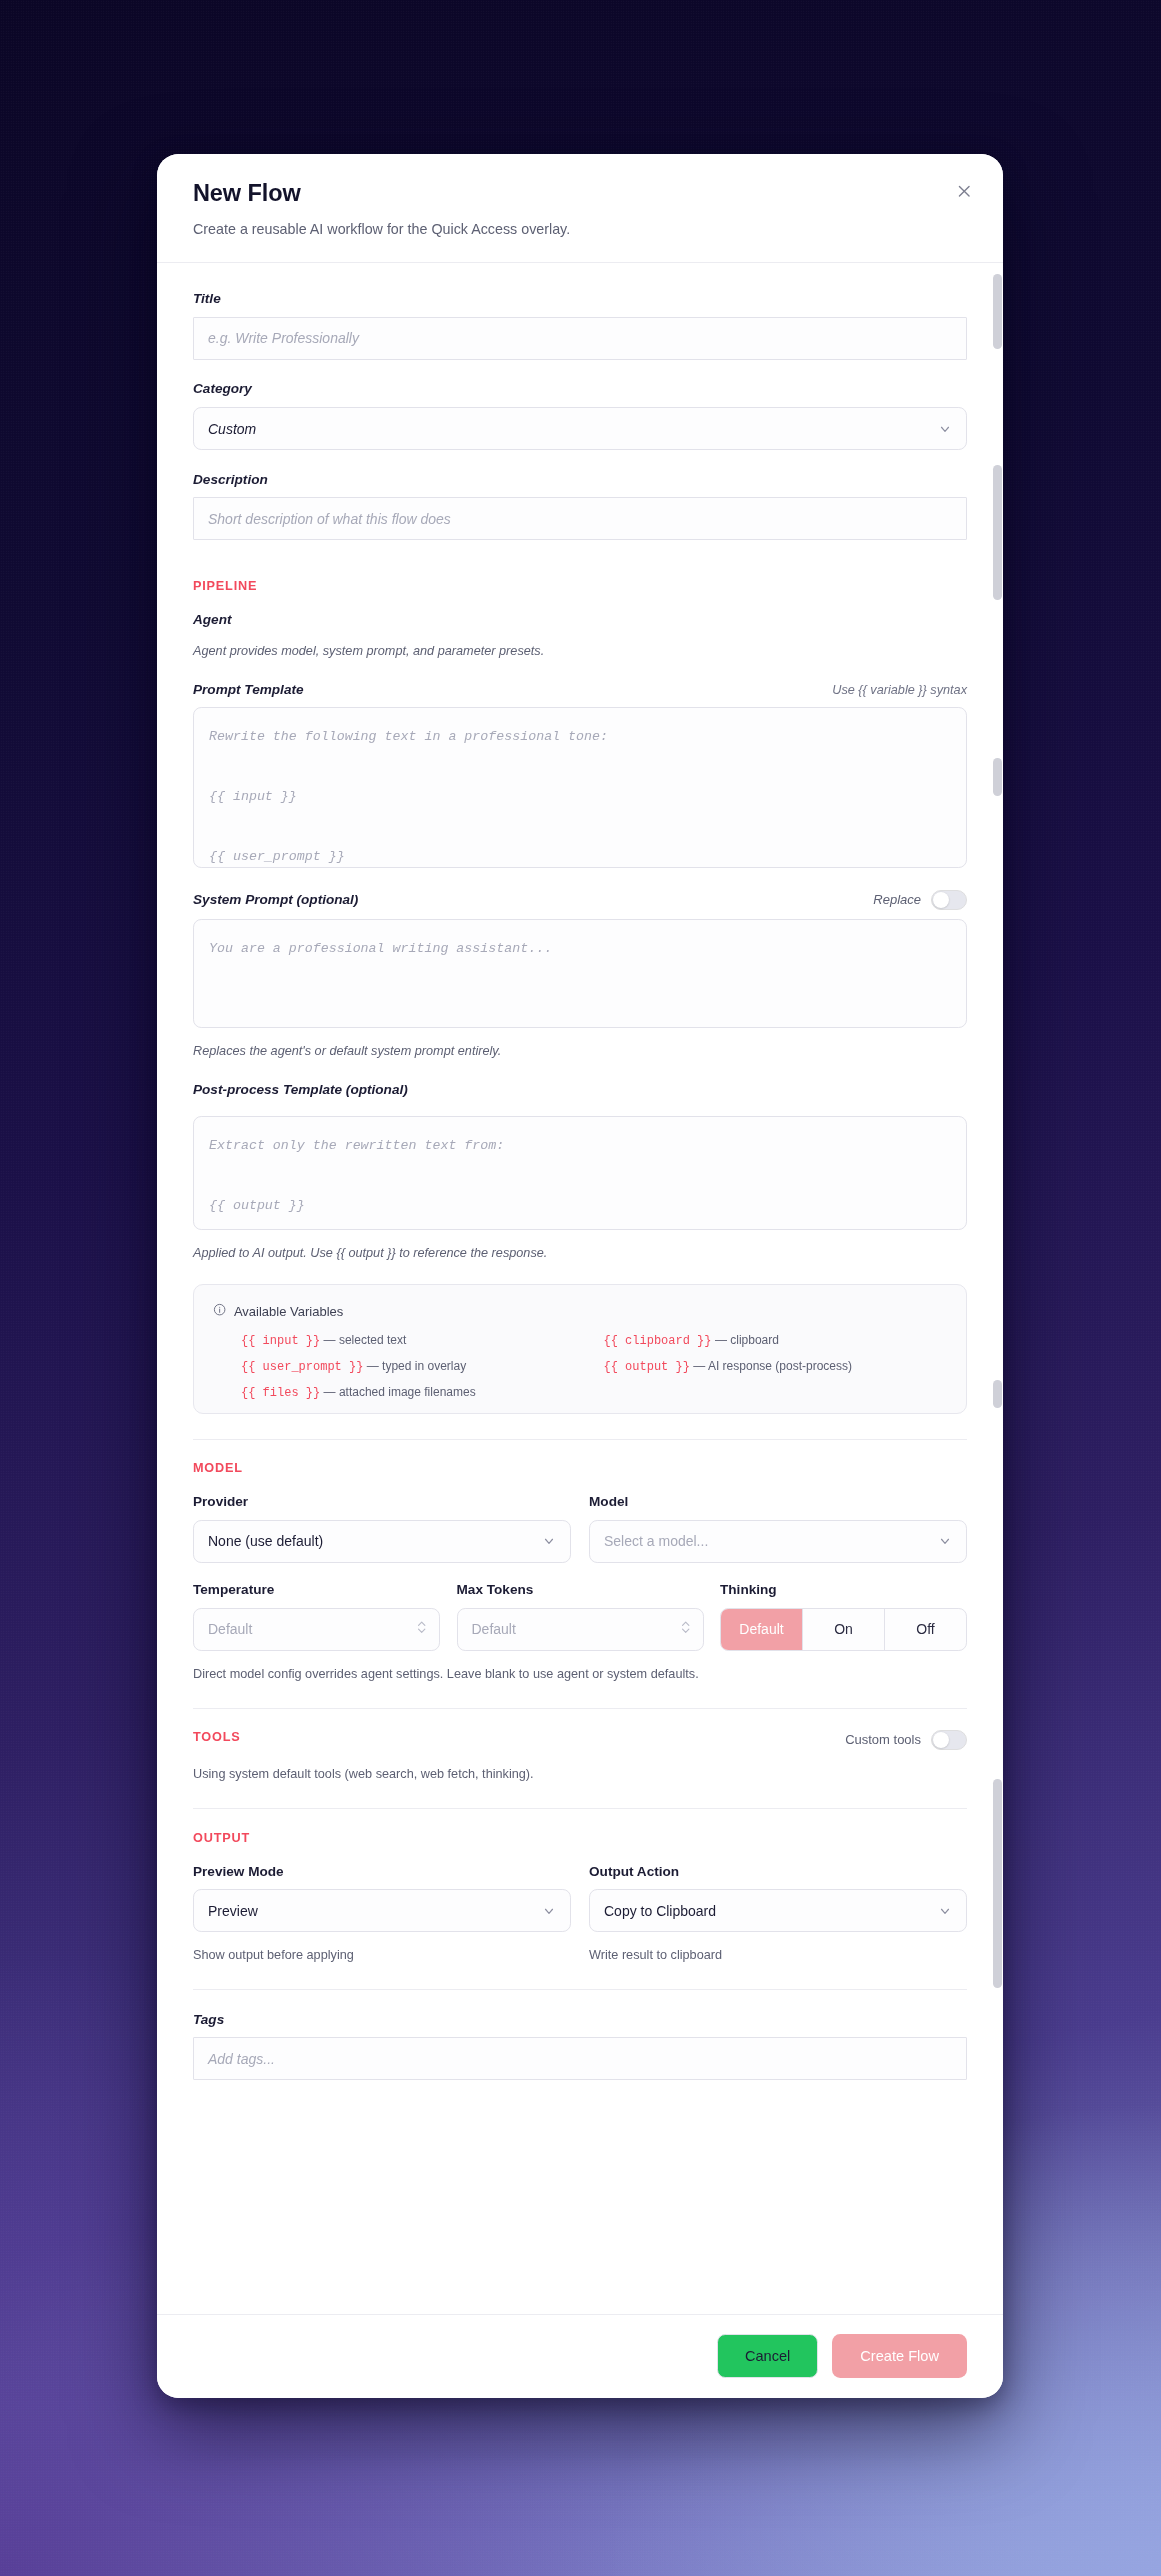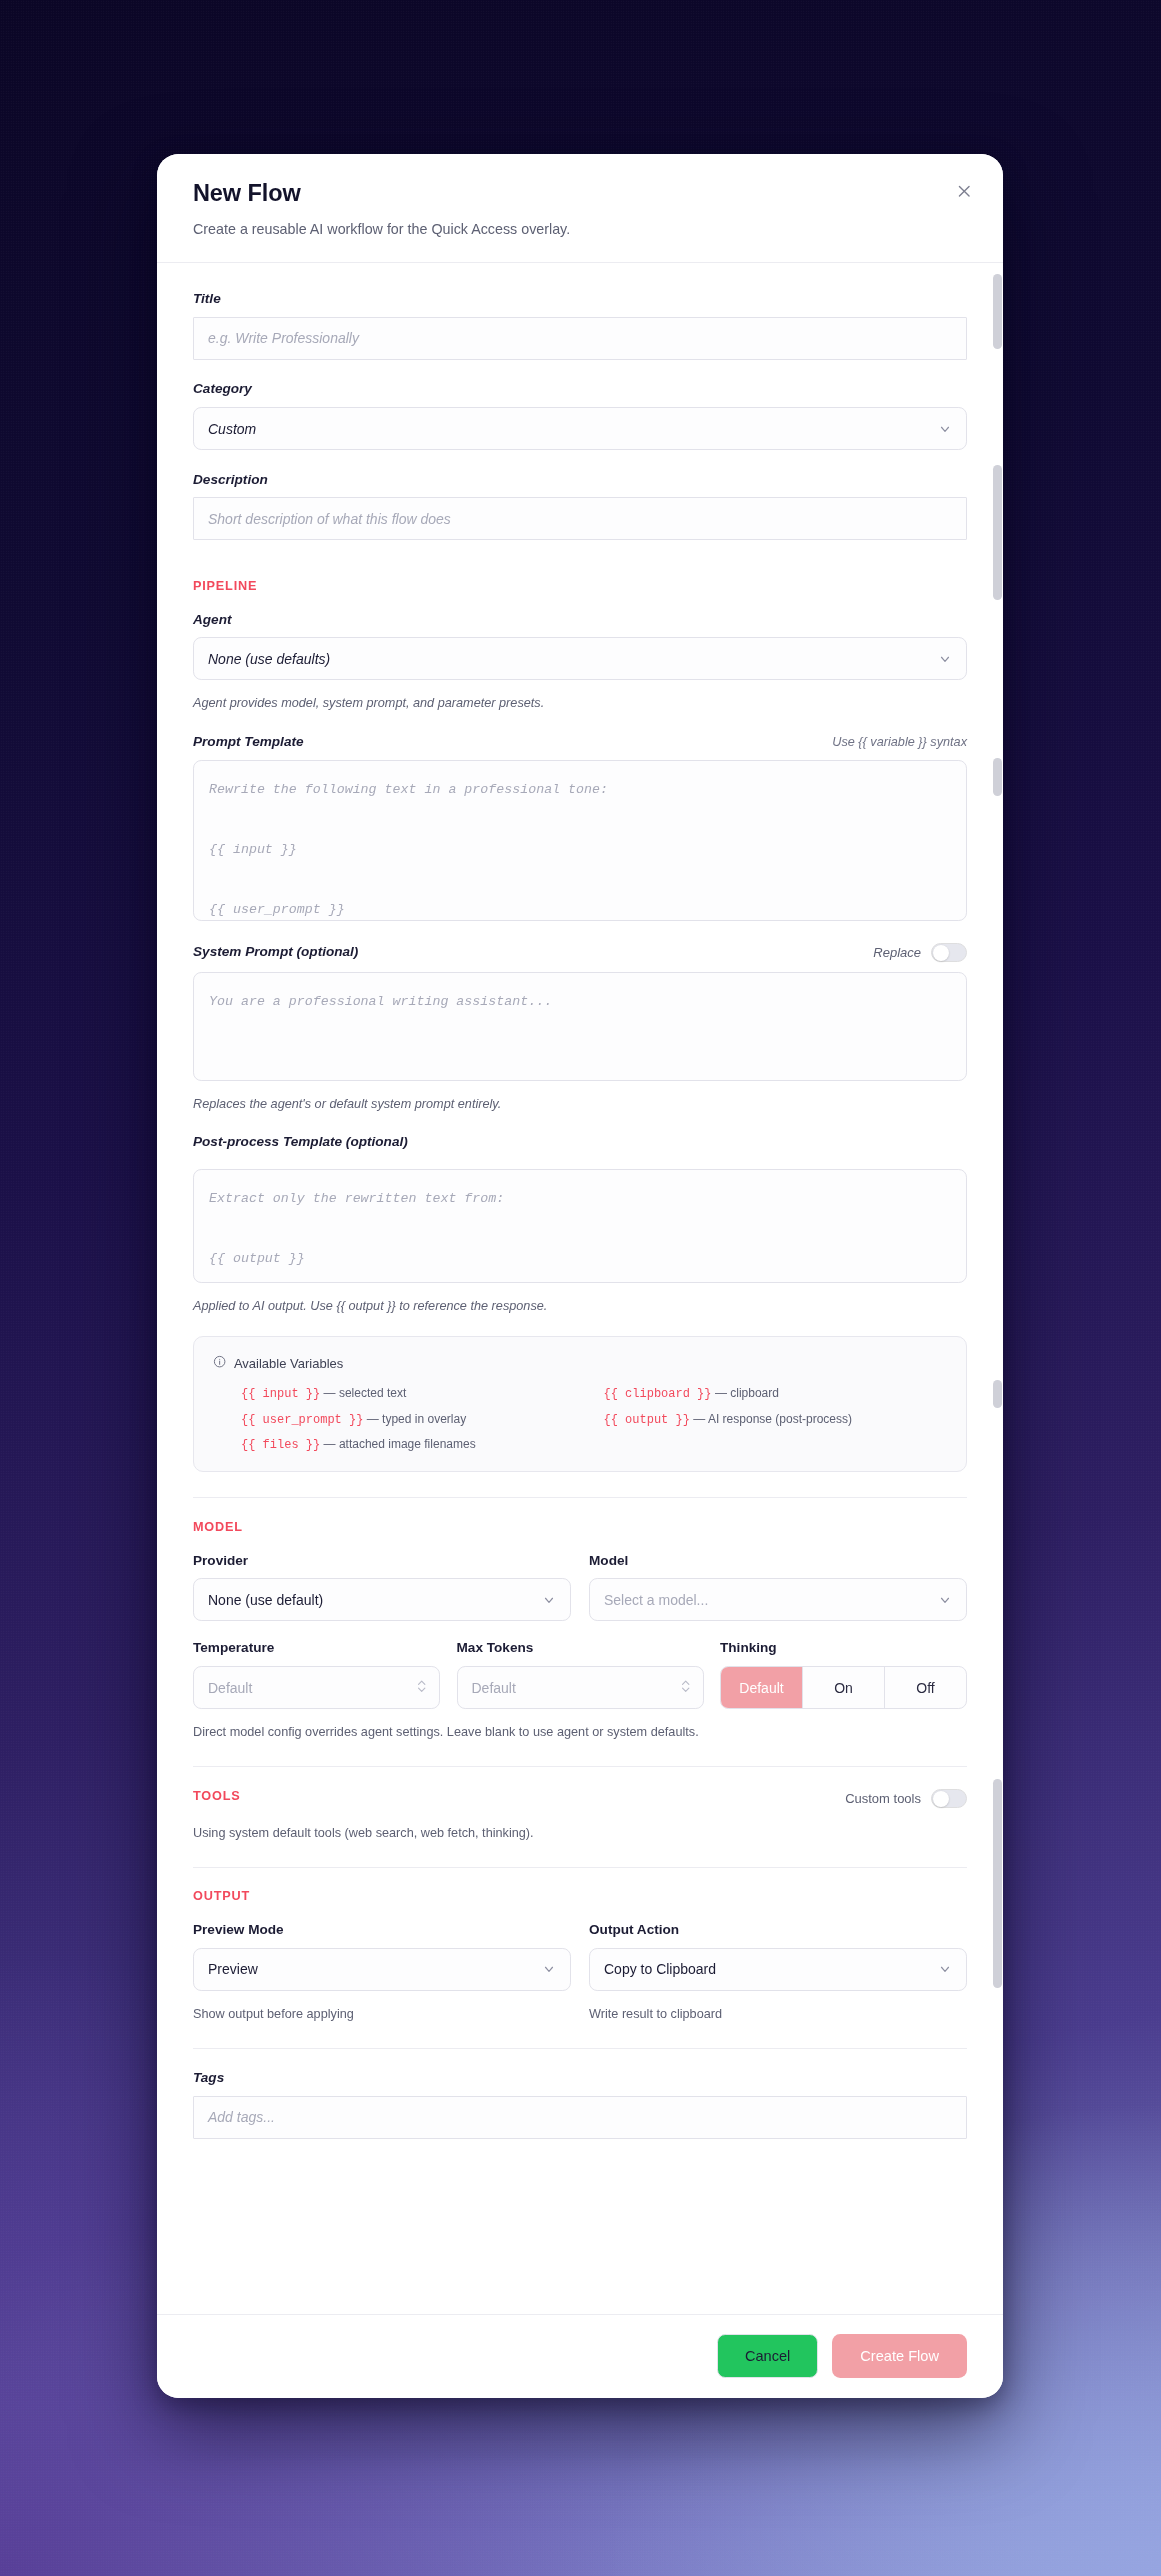--- a/index.html
+++ b/index.html
@@ -234,21 +234,21 @@
     border-radius: 50%;
     background: #ffffff;
     box-shadow: 0 0.6px 1.9px rgba(0,0,0,0.2);
   }
 
   
   .vars-panel {
     border: 0.6px solid #e7e7ee;
     border-radius: 10px;
     background: #fafafc;
-    padding: 18px 19px 19px 19px;
+    padding: 18px 19px 13px 19px;
   }
   .vars-title {
     display: flex;
     align-items: center;
     gap: 7.6px;
     font-size: 13px;
     color: #3e4154;
     font-weight: 400;
     margin-bottom: 14px;
   }
@@ -401,28 +401,20 @@
     </div>
 
     <div style="height:16.5px"></div>
 
     <div class="section-bar">
       <span class="section-head">PIPELINE</span>
     </div>
 
     <div class="field">
       <span class="field-label">Agent</span>
-      <div class="select">
-        <span>None (use defaults)</span>
-        <span class="chev">
-          <svg width="14" height="14" viewBox="0 0 24 24" fill="none" stroke="currentColor" stroke-width="2" stroke-linecap="round" stroke-linejoin="round">
-              <polyline points="6 9 12 16 18 9"></polyline>
-            </svg>
-        </span>
-      </div>
       <div class="helper">Agent provides model, system prompt, and parameter presets.</div>
     </div>
 
     <div class="field">
       <div class="label-row">
         <span class="field-label">Prompt Template</span>
         <span class="label-hint">Use {{ variable }} syntax</span>
       </div>
       <div class="textarea ta-prompt">Rewrite the following text in a professional tone:
 

